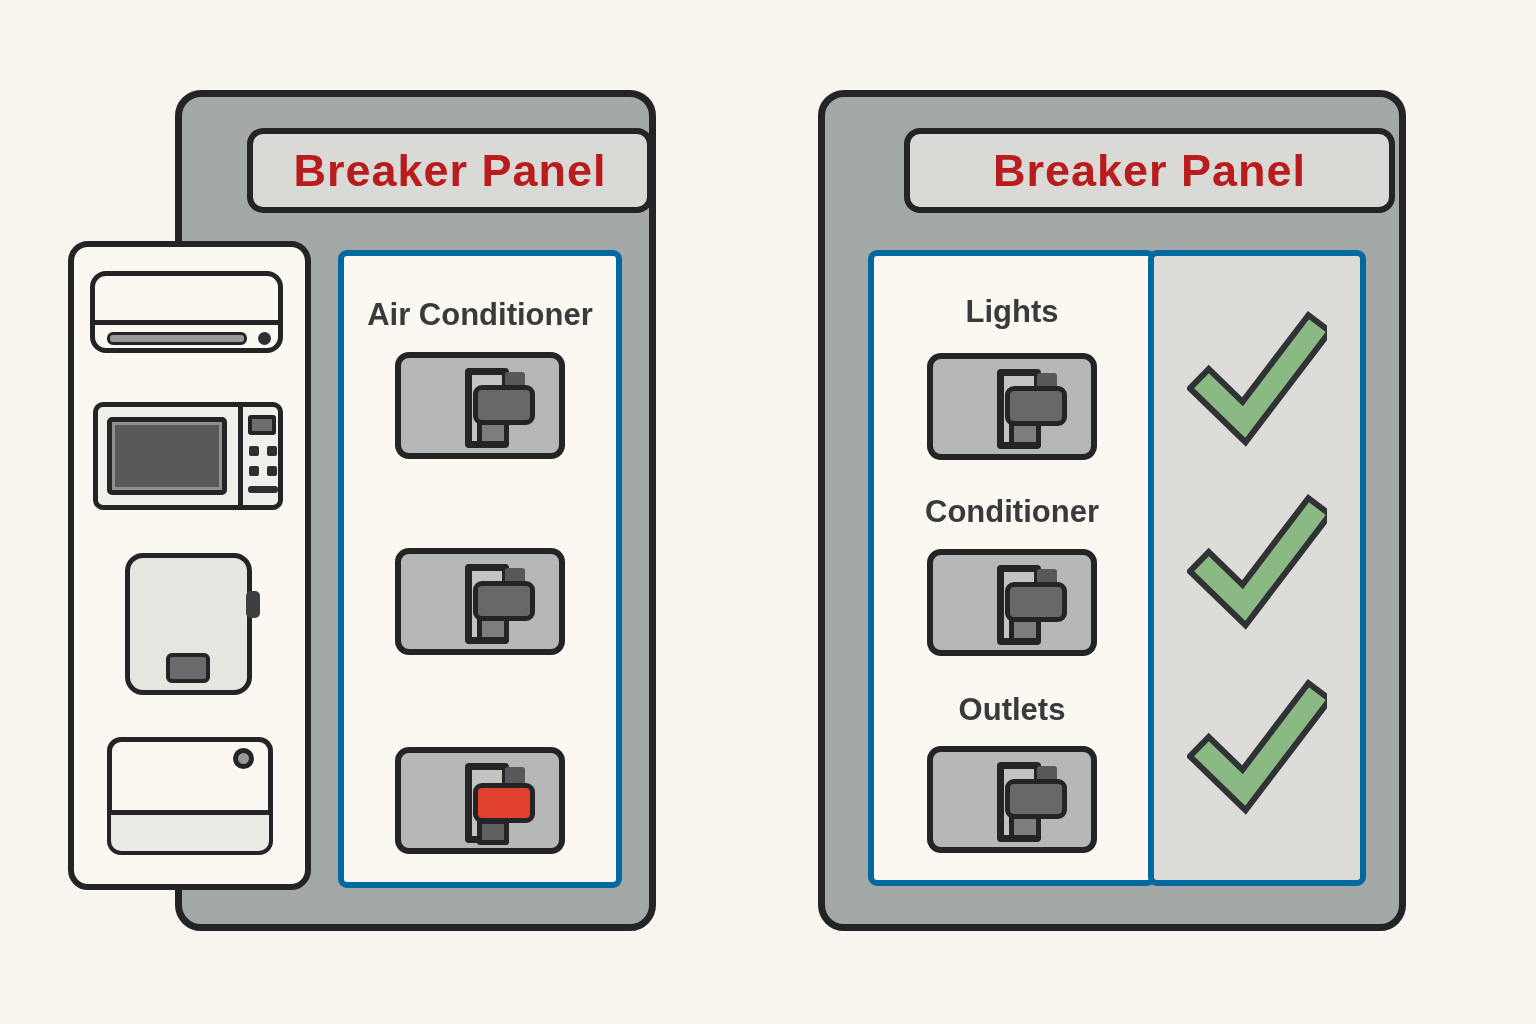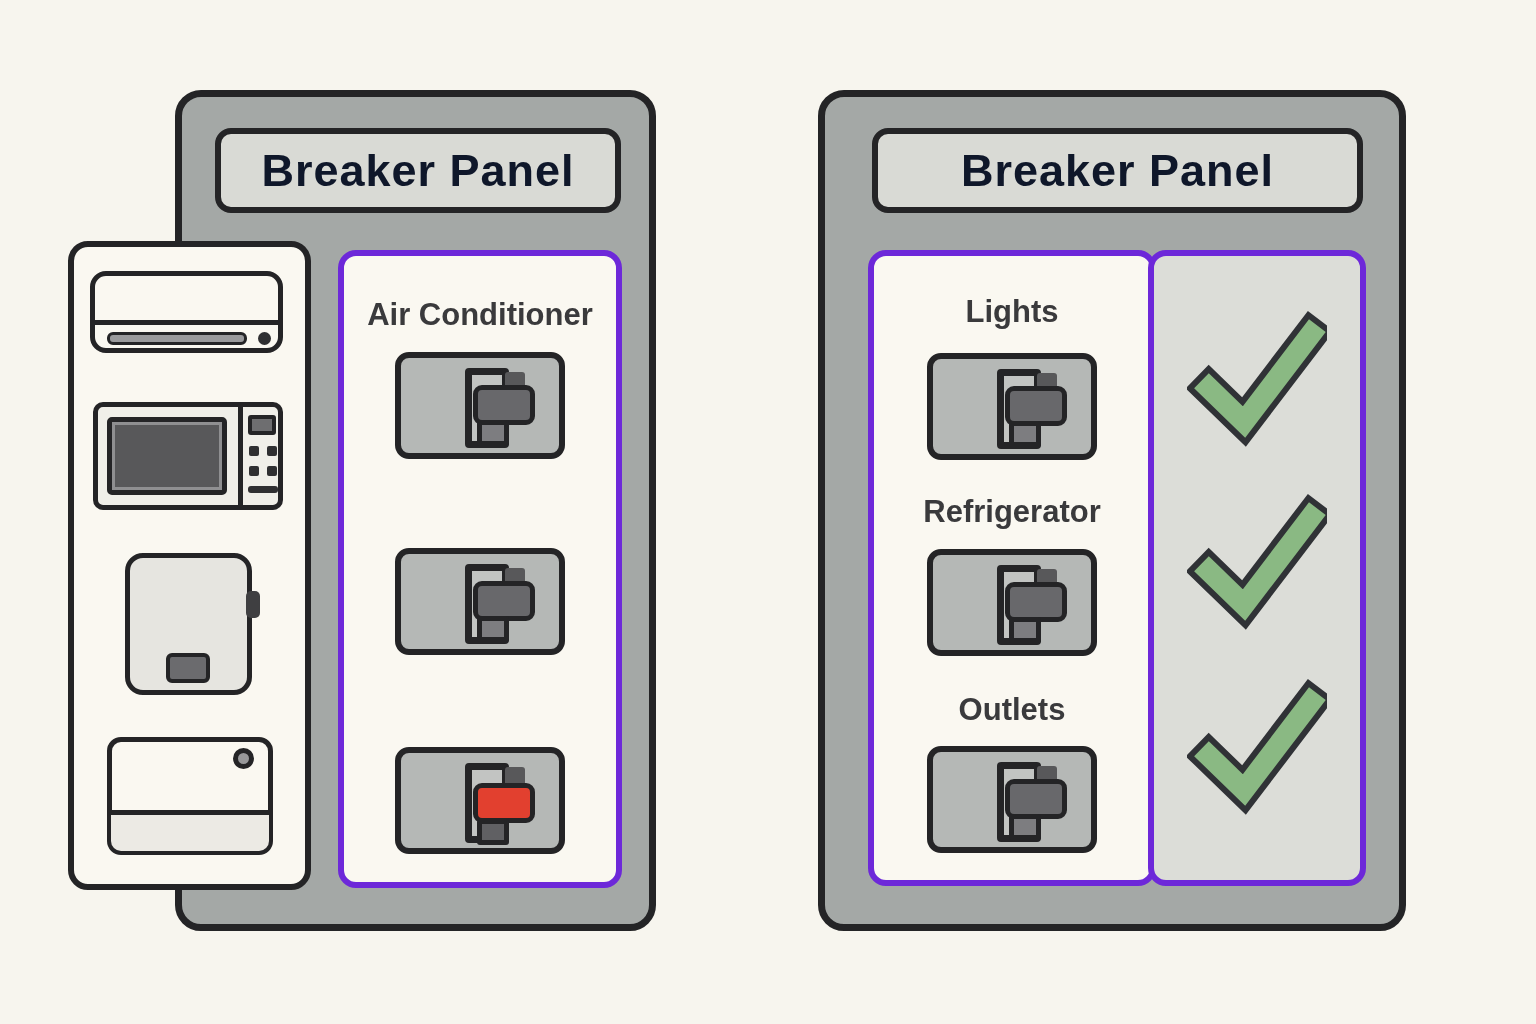--- a/index.html
+++ b/index.html
@@ -14,28 +14,28 @@
     position:absolute;box-sizing:border-box;
     background:#a4a8a6;border:7px solid #242426;border-radius:26px;
   }
   #left-panel{left:175px;top:90px;width:481px;height:841px;}
   #right-panel{left:818px;top:90px;width:588px;height:841px;}
 
   .panel-header{
     position:absolute;box-sizing:border-box;
     background:#d9dad5;border:6px solid #242426;border-radius:16px;
     display:flex;align-items:center;justify-content:center;
-    font-size:45px;font-weight:bold;letter-spacing:1px;color:#0f172a;
+    font-size:45px;font-weight:bold;letter-spacing:1px;color:#b91c1c;margin-left:32px;
   }
   #left-panel .panel-header{left:33px;top:31px;width:406px;height:85px;}
   #right-panel .panel-header{left:47px;top:31px;width:491px;height:85px;}
 
   .col{
     position:absolute;box-sizing:border-box;
-    background:#faf8f1;border:6px solid #6d28d9;border-radius:18px;
+    background:#faf8f1;border:6px solid #0369a1;border-radius:9px;
   }
   #left-col{left:156px;top:153px;width:284px;height:638px;}
   #right-col{left:43px;top:153px;width:288px;height:636px;}
   #checks-col{left:323px;top:153px;width:218px;height:636px;background:#dcddd8;}
 
   .circuit-label{
     position:absolute;left:0;width:100%;text-align:center;
     font-size:31px;font-weight:bold;color:#3a3a3c;white-space:nowrap;
   }
   .trip-label{color:#e2402f;font-size:42px;letter-spacing:2px;}
@@ -181,21 +181,21 @@
 
     <div class="col" id="right-col">
       <div class="circuit-label" style="top:38px;">Lights</div>
       <div class="breaker" style="top:97px;">
         <div class="slot"></div>
         <div class="tab"></div>
         <div class="handle"></div>
         <div class="stub"></div>
       </div>
 
-      <div class="circuit-label" style="top:238px;">Refrigerator</div>
+      <div class="circuit-label" style="top:238px;">Conditioner</div>
       <div class="breaker" style="top:293px;">
         <div class="slot"></div>
         <div class="tab"></div>
         <div class="handle"></div>
         <div class="stub"></div>
       </div>
 
       <div class="circuit-label" style="top:436px;">Outlets</div>
       <div class="breaker" style="top:490px;">
         <div class="slot"></div>

